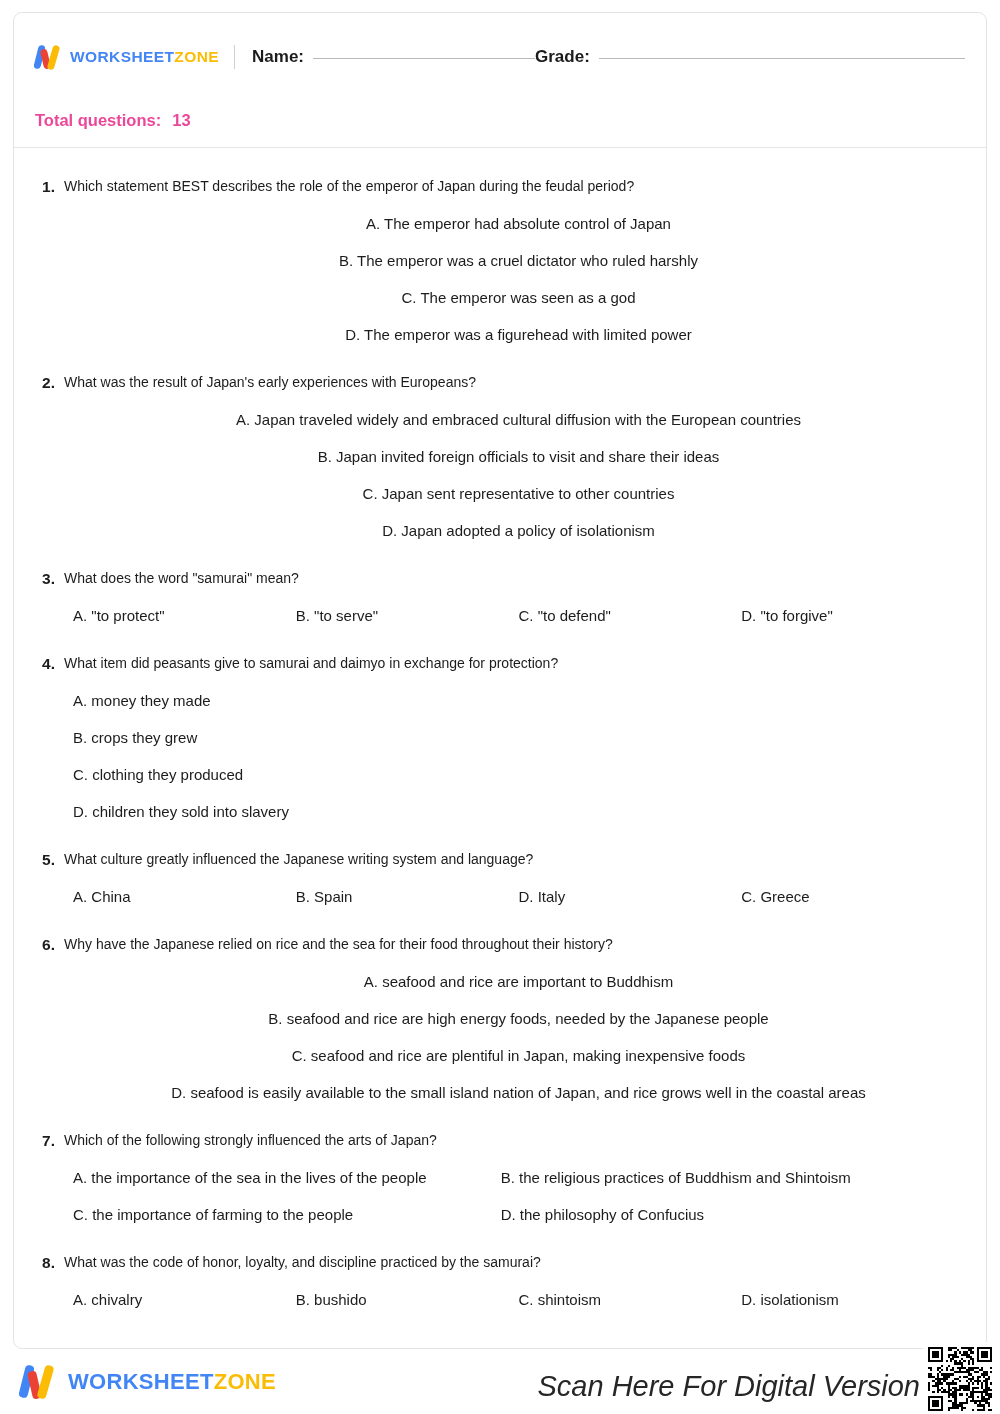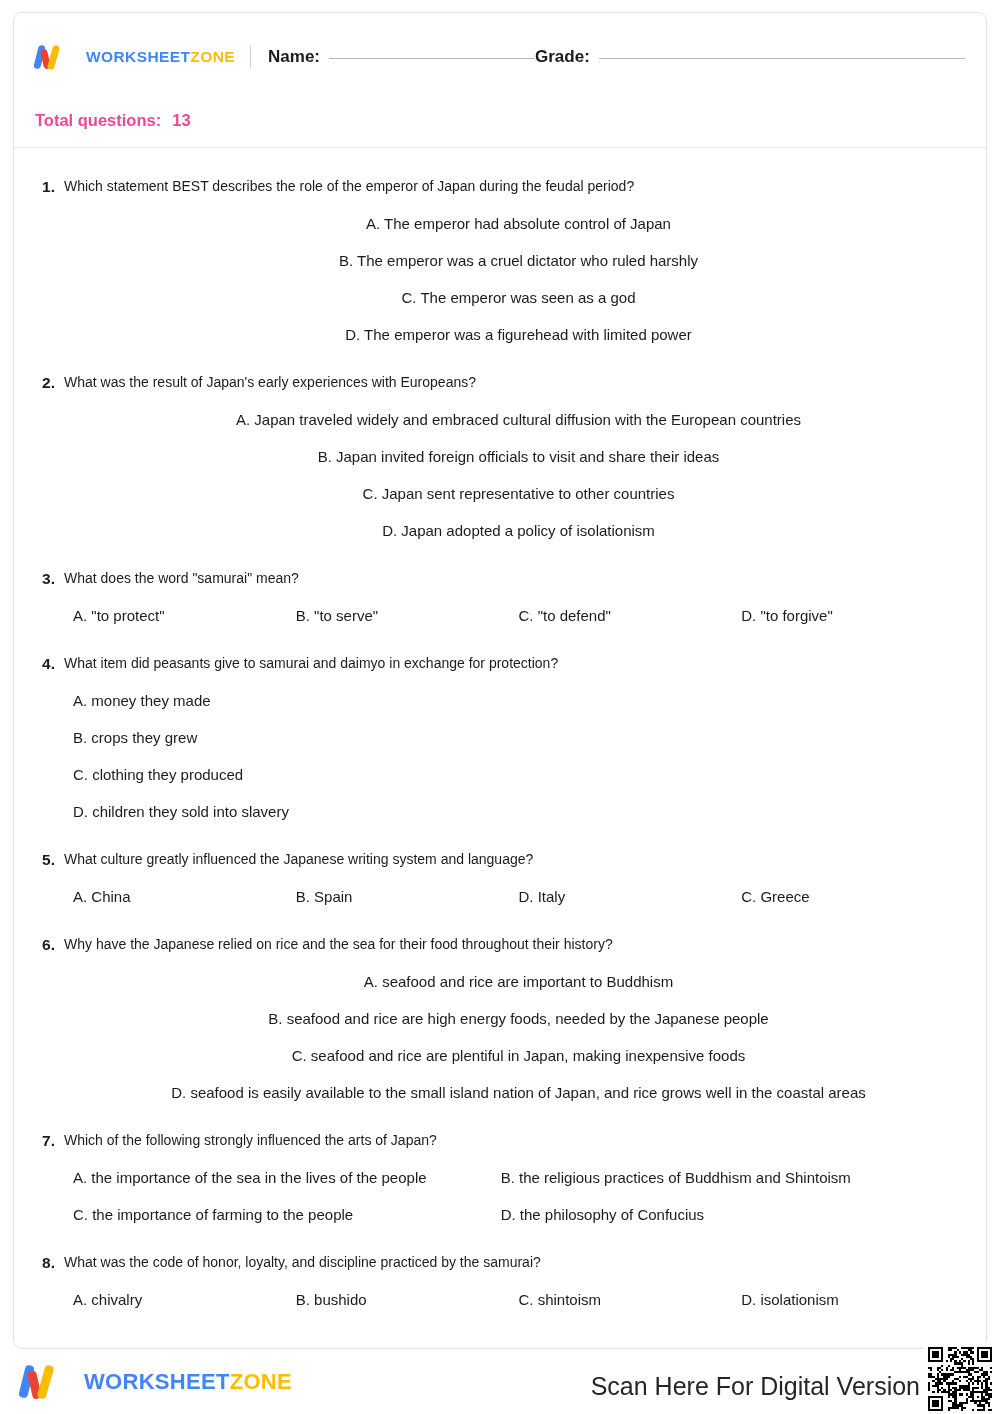--- a/index.html
+++ b/index.html
@@ -57,21 +57,20 @@
   .s1 { width: 7px; height: 24px; left: 1px;  top: 1px; background: #4285f4; transform: rotate(14deg); }
   .s2 { width: 7px; height: 20px; left: 7px;  top: 5px; background: #ea4335; transform: rotate(-13deg); }
   .s3 { width: 7px; height: 25px; left: 15px; top: 1px; background: #fbbc05; transform: rotate(16deg); }
 
   .logo-text {
     font-size: 15.5px;
     font-weight: 700;
     letter-spacing: 0.4px;
     white-space: nowrap;
     line-height: 1;
-    margin-left: 16px;
   }
   .logo-text .w { color: #4285f4; }
   .logo-text .z { color: #fbbc05; }
 
   .hdr-sep {
     width: 1px; height: 24px;
     background: #cfcfcf;
     margin: 0 17px 0 15px;
     flex: 0 0 auto;
   }
@@ -168,24 +167,25 @@
   }
   .footer-logo .logo-mark { width: 38px; height: 36px; margin-right: 9px; }
   .footer-logo .s1 { width: 9px; height: 33px; left: 1px;  top: 1px; }
   .footer-logo .s2 { width: 9px; height: 28px; left: 9px;  top: 7px; }
   .footer-logo .s3 { width: 9px; height: 34px; left: 20px; top: 1px; }
   .footer-logo .logo-text { font-size: 22px; letter-spacing: 0.3px; }
 
   .scan-text {
     position: absolute;
     right: 80px; top: 10px;
-    font-size: 25px;
+    font-size: 29px;
     color: #262626;
     white-space: nowrap;
     line-height: 36px;
+    font-style: italic;
   }
   .qr {
     position: absolute;
     right: 3px; top: -16px;
     width: 74px; height: 74px;
     background: #ffffff;
     padding: 5px;
   }
   .qr svg { display: block; }
 </style>

